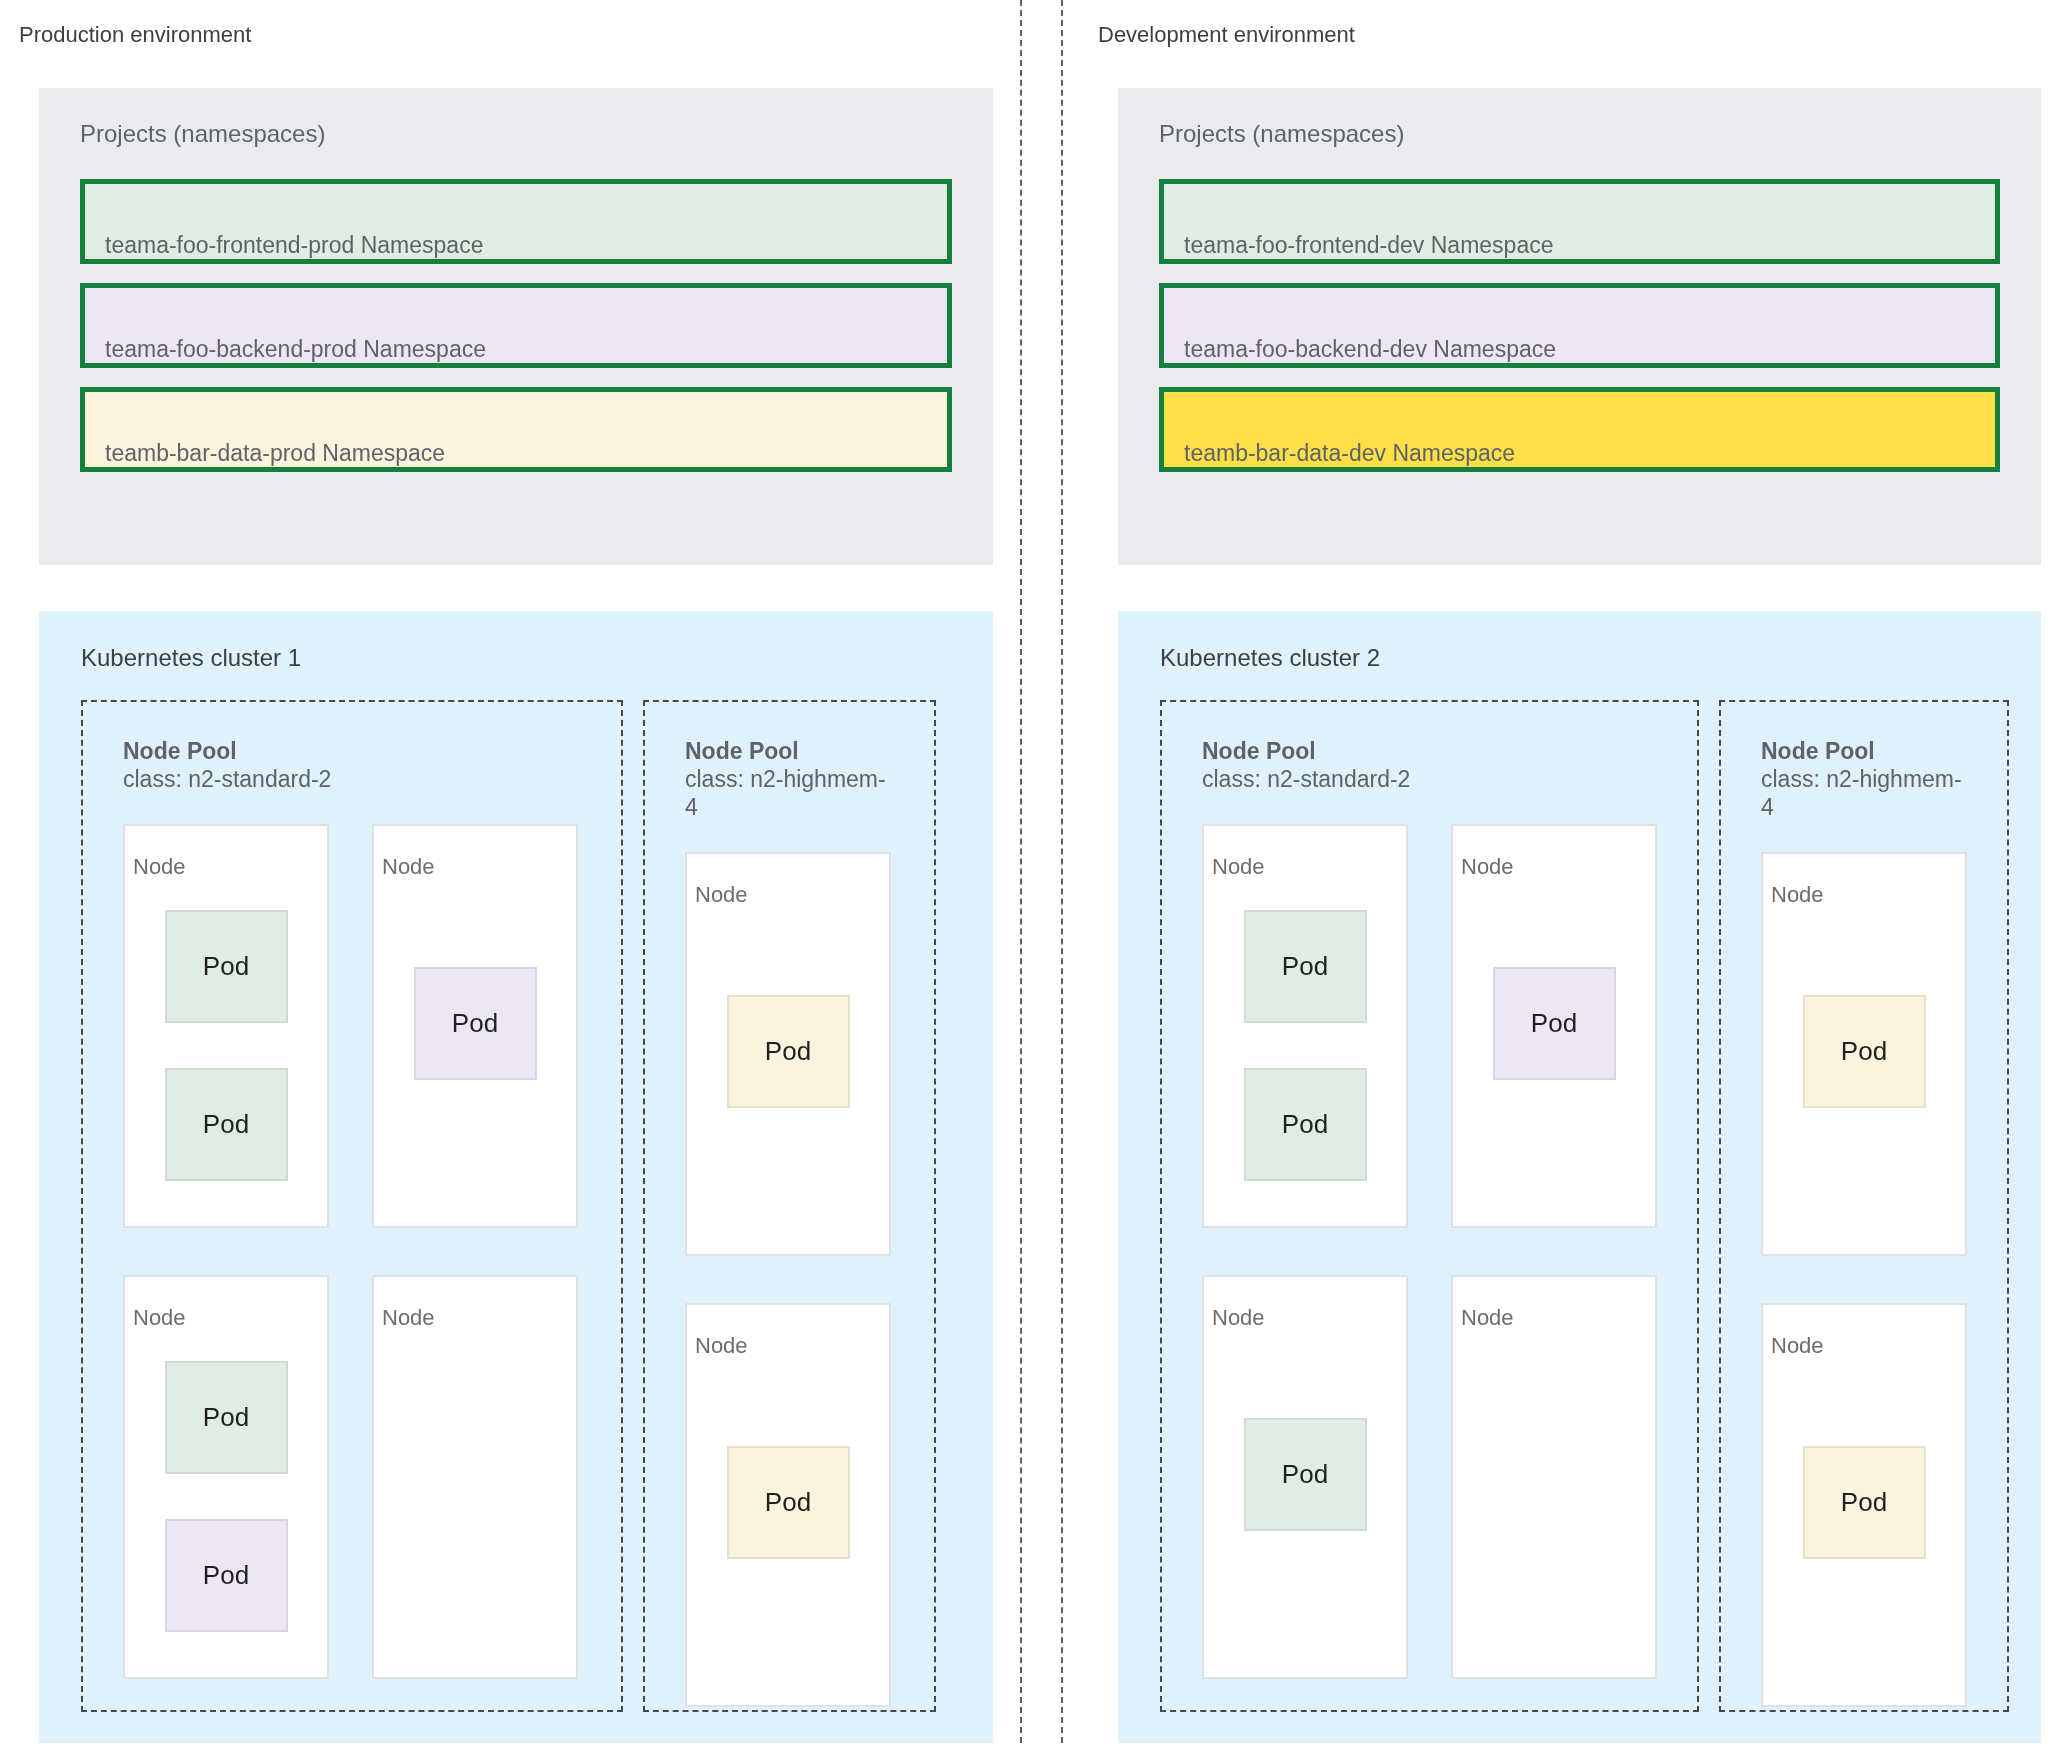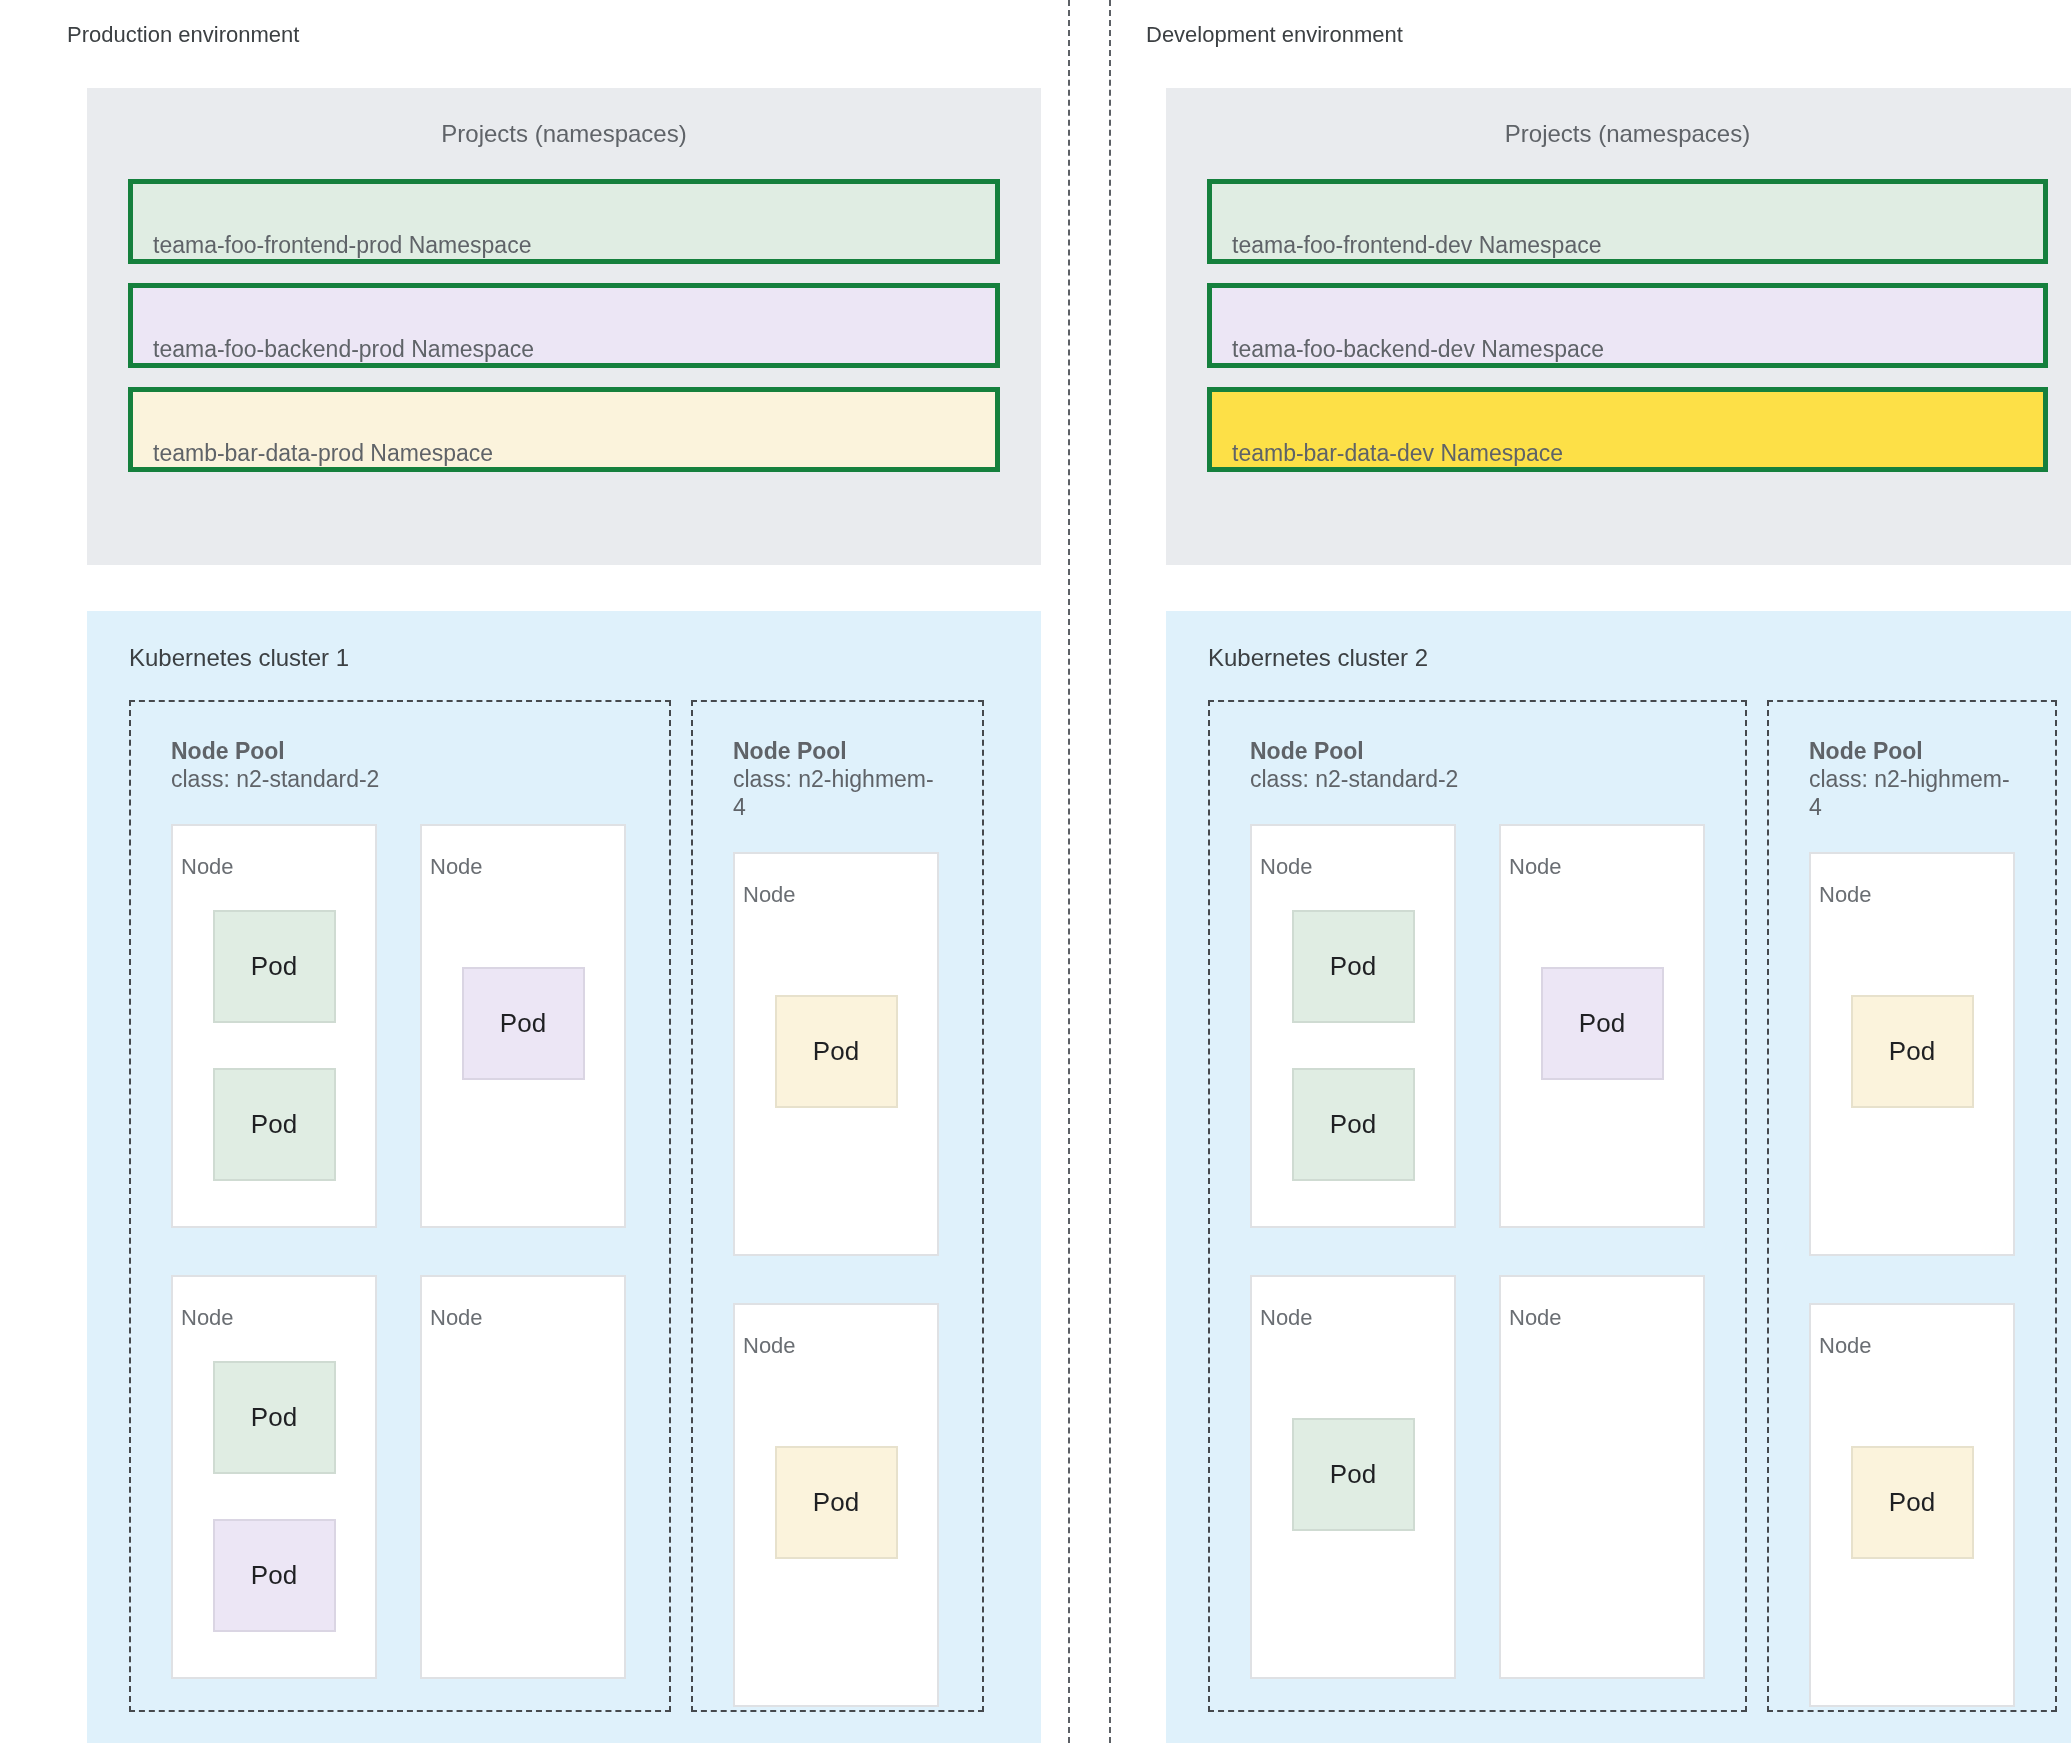--- a/index.html
+++ b/index.html
@@ -7,21 +7,20 @@
   body {
     font-family: "Liberation Sans", "DejaVu Sans", sans-serif;
     background:#ffffff;
     overflow:hidden;
   }
   .canvas {
     width:2072px; height:1368px;
     display:grid;
     grid-template-columns:1020px 43px 1009px;
     background:linear-gradient(180deg,#ffffff 0px,#ffffff 1729px,#ecedef 1759px);
-    padding-left:48px;
   }
   
   .divider {
     height:100%;
     border-left:2px dashed #5c6065;
     border-right:2px dashed #5c6065;
   }
   .env { padding-top:22px; }
   .env-left  { padding-left:39px;  padding-right:27px; }
   .env-right { padding-left:55px;  padding-right:31px; }
@@ -30,21 +29,21 @@
     margin-bottom:40px;
     font-size:22px; color:#3c4043;
   }
   
   .projects-box {
     height:477px; width:100%;
     background:#e9ebee;
     padding:32px 41px;
     margin-bottom:46px;
   }
-  .projects-title { font-size:24px; color:#5f6368; line-height:28px; margin-bottom:31px;text-align:center; }
+  .projects-title { font-size:24px; color:#5f6368; line-height:28px; margin-bottom:31px; }
   .ns-row {
     height:85px; width:100%;
     border:5px solid #15803d;
     display:flex; align-items:flex-end;
     padding-left:20px;
     font-size:23px; color:#5f6368;
   }
   .ns-row + .ns-row { margin-top:19px; }
   
   .cluster-box {

